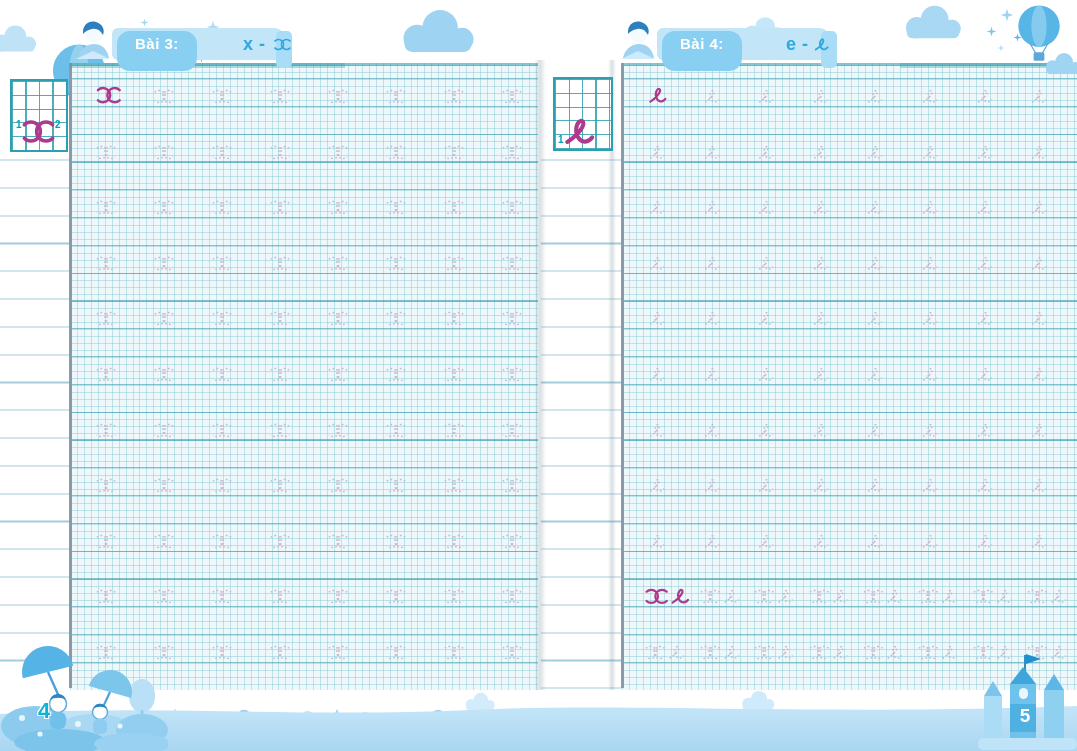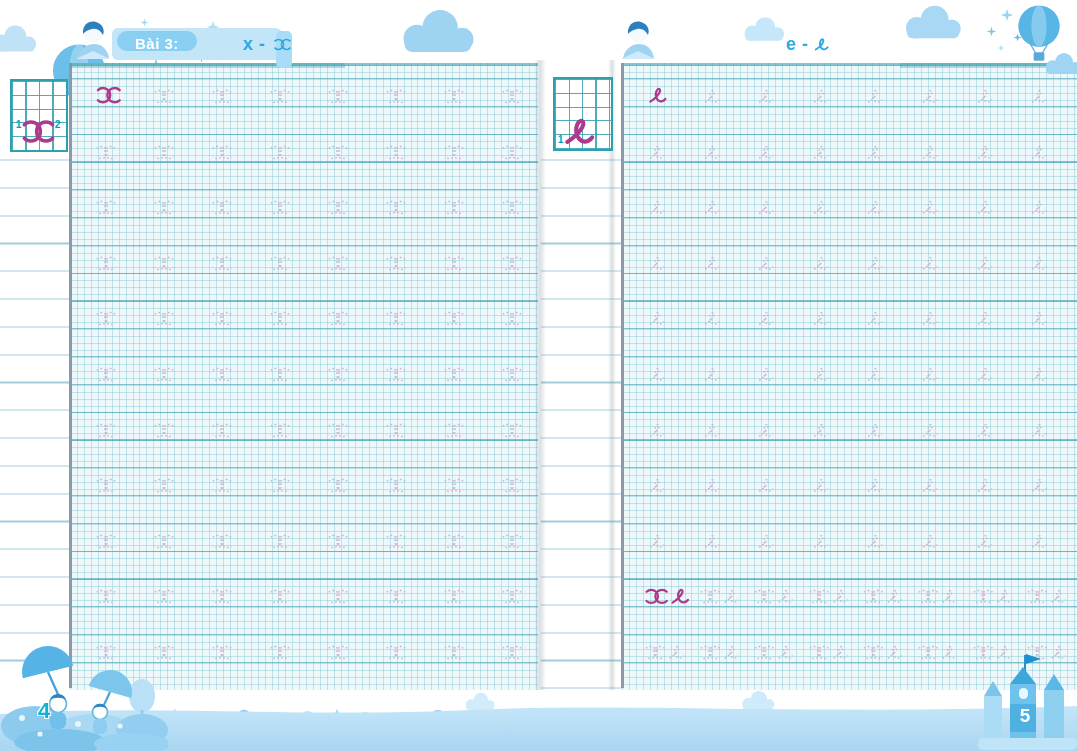--- a/index.html
+++ b/index.html
@@ -37,21 +37,21 @@
     background-image:
       repeating-linear-gradient(to right, rgba(46,159,174,0.85) 0 1px, transparent 1px 13.5px),
       repeating-linear-gradient(to bottom, rgba(46,159,174,0.85) 0 1px, transparent 1px 13.8px);}
   .example-box .example-glyph{position:absolute;fill:none;stroke:#ad3a8c;stroke-width:2.1;
     stroke-linecap:round;stroke-linejoin:round;}
   .stroke-num{position:absolute;color:#00a3b4;font-size:10px;font-weight:bold;z-index:5;}
 
   
   .banner{position:absolute;width:172px;height:32px;background:#c2e5f8;border-radius:6px 9px 9px 6px;z-index:4;}
   .banner::after{content:"";position:absolute;right:-8px;top:3px;width:16px;height:37px;background:#a9ddf7;border-radius:5px;z-index:-1;}
-  .pill{position:absolute;left:5px;top:3px;height:20px;border-radius:13px;background:#88cff2;color:#ffffff;
+  .pill{position:absolute;left:5px;top:3px;height:40px;border-radius:13px;background:#88cff2;color:#ffffff;
     font-weight:bold;font-size:15px;line-height:26px;padding:0 18px;letter-spacing:.5px;}
   .kid-icon{position:absolute;z-index:5;}
   .lesson{position:absolute;z-index:5;display:flex;align-items:center;gap:6px;color:#2ba9e0;
     font-size:18px;font-weight:bold;}
   .lesson-glyph{stroke-width:2;}
 
   
   .deco{position:absolute;z-index:0;}
   .deco-over{position:absolute;z-index:5;}
   .skyline{position:absolute;left:0;top:680px;z-index:4;}
@@ -175,20 +175,23 @@
     <span>x</span>
     <span>-</span>
     <svg class="glyph lesson-glyph" viewBox="0 0 26 16" width="23" height="15">
         <use href="#g-x"></use>
       </svg>
   </div>
 
   <svg class="kid-icon" width="46" height="44" style="left:615px;top:18px;">
     <use href="#kid" width="46" height="44"></use>
   </svg>
+  <div class="banner" style="left:657px;top:28px;">
+    <div class="pill">Bài 4:</div>
+  </div>
   <div class="lesson" style="left:786px;top:34px;">
     <span>e</span>
     <span>-</span>
     <svg class="glyph lesson-glyph" viewBox="0 0 16 16" width="16" height="15">
         <use href="#g-e"></use>
       </svg>
   </div>
 
   <div class="example-box" style="left:10px;top:79px;width:54px;height:69px;">
     <svg class="example-glyph" viewBox="0 0 26 16" width="47" height="27" style="left:3px;top:37px;">

